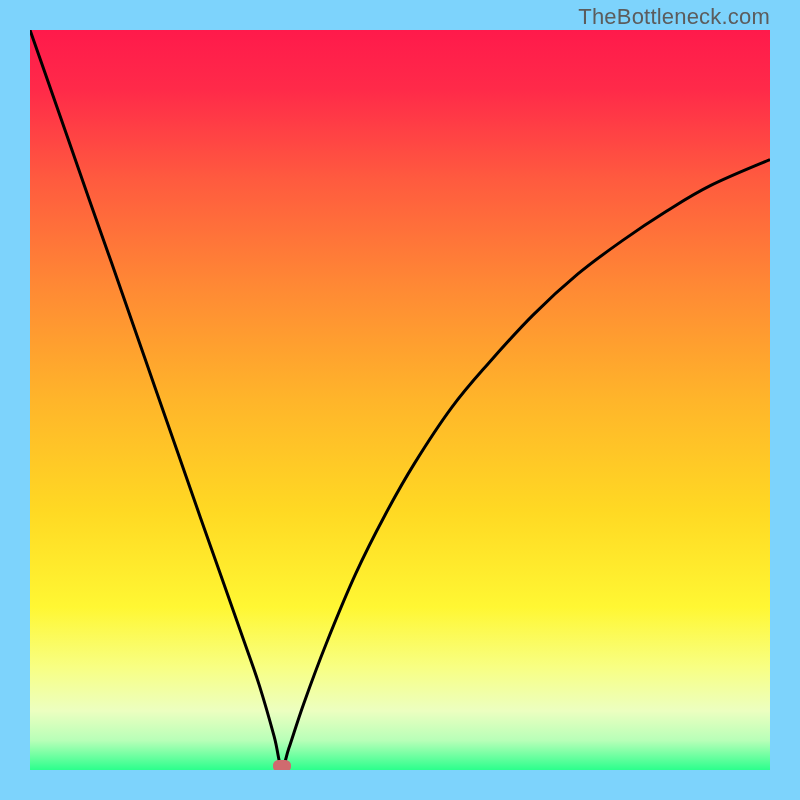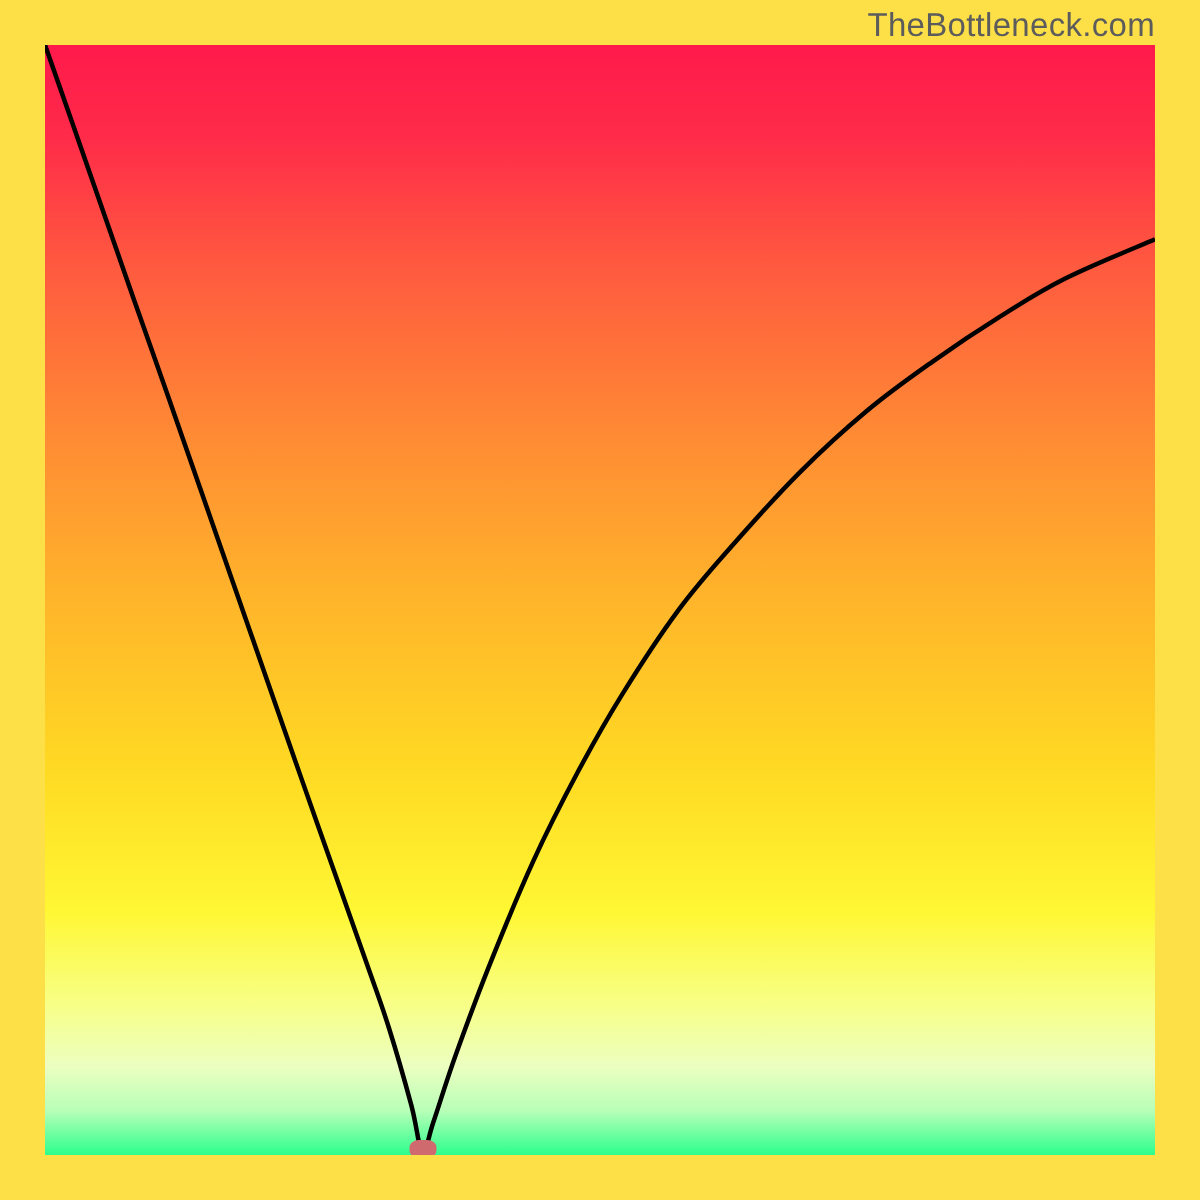--- a/index.html
+++ b/index.html
@@ -8,21 +8,21 @@
     width: 800px;
     height: 800px;
     background: #000000;
     overflow: hidden;
     font-family: Arial, Helvetica, sans-serif;
   }
   .frame {
     position: relative;
     width: 800px;
     height: 800px;
-    background: #fde047;
+    background: #7dd3fc;
   }
   .plot-area {
     position: absolute;
     left: 30px;
     top: 30px;
     width: 740px;
     height: 740px;
     overflow: hidden;
   }
   .gradient-bg {

